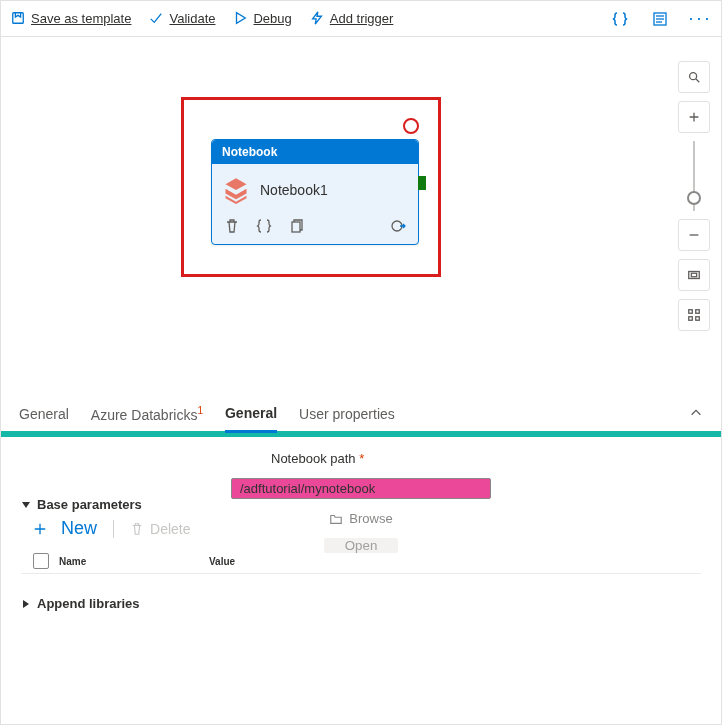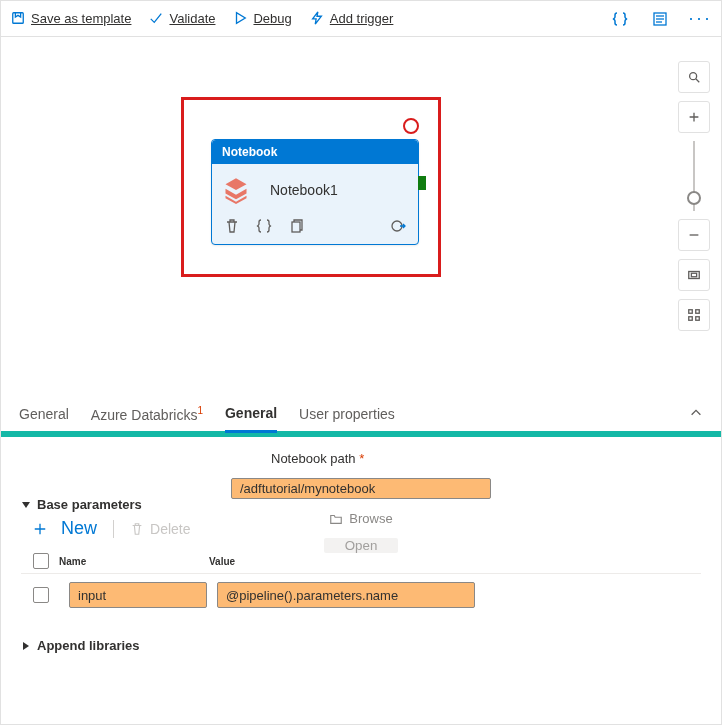--- a/index.html
+++ b/index.html
@@ -13,21 +13,21 @@
   .ticon { width: 22px; height: 22px; display: inline-flex; align-items: center; justify-content: center; cursor: pointer; color: #0078d4; }
   .ticon svg { width: 16px; height: 16px; }
 
   
   .canvas { position: relative; height: 360px; background: #fff; }
 
   .red-box-1 { position: absolute; left: 180px; top: 60px; width: 260px; height: 180px; border: 3px solid #d91c1c; }
 
   .node { position: absolute; left: 210px; top: 102px; width: 208px; border: 1px solid #0078d4; border-radius: 4px; background: #eaf3fb; box-shadow: 0 1px 2px rgba(0,0,0,0.08); }
   .node-header { background: #0078d4; color: #fff; font-size: 12px; font-weight: 600; padding: 5px 10px; border-radius: 4px 4px 0 0; }
-  .node-body { display: flex; align-items: center; gap: 20px; padding: 12px 10px 8px 10px; font-size: 14px; color: #323130; }
+  .node-body { display: flex; align-items: center; gap: 10px; padding: 12px 10px 8px 10px; font-size: 14px; color: #323130; }
   .node-body .dbicon { width: 28px; height: 28px; }
   .node-actions { display: flex; align-items: center; gap: 16px; padding: 6px 12px 10px 12px; color: #605e5c; }
   .node-actions .spacer { flex: 1; }
   .node-actions svg { width: 16px; height: 16px; stroke: #605e5c; fill: none; stroke-width: 1.3; cursor: pointer; }
   .node-connector { position: absolute; right: -8px; top: 36px; width: 8px; height: 14px; background: #107c10; }
   .node-status { position: absolute; right: -1px; top: -22px; width: 16px; height: 16px; border: 2px solid #d91c1c; border-radius: 50%; background: #fff; }
 
   
   .zoom { position: absolute; right: 10px; top: 60px; width: 34px; display: flex; flex-direction: column; align-items: center; gap: 8px; }
   .zbtn { width: 32px; height: 32px; border: 1px solid #e1e1e1; border-radius: 3px; display: flex; align-items: center; justify-content: center; cursor: pointer; background: #fff; color: #605e5c; }
@@ -40,21 +40,21 @@
   .tabs { display: flex; align-items: center; height: 40px; border-bottom: 6px solid #14b8a6; padding: 0 18px; gap: 22px; font-size: 14px; color: #605e5c; }
   .tab { cursor: pointer; padding: 9px 0; position: relative; }
   .tab.active { color: #323130; font-weight: 600; border-bottom: 3px solid #0078d4; }
   .tab sup { color: #d83b01; font-size: 10px; }
   .collapse { margin-left: auto; cursor: pointer; color: #605e5c; }
 
   .panel-body { padding: 14px 20px 0 20px; }
   .row { display: flex; align-items: center; gap: 12px; height: 34px; margin-bottom: 6px; flex-direction: column; }
   .lbl { width: 180px; font-size: 13px; color: #323130; }
   .req { color: #d83b01; }
-  .input { border: 1px solid #8a8886; border-radius: 2px; height: 26px; padding: 2px 8px; font-size: 13px; color: #323130; background: #fdba74; }
+  .input { border: 1px solid #8a8886; border-radius: 2px; height: 26px; padding: 2px 8px; font-size: 13px; color: #323130; background: #ec4899; }
   .w260 { width: 260px; }
   .w140 { width: 138px; }
   .w258 { width: 258px; }
   .lnk { color: #8a8886; display: inline-flex; align-items: center; gap: 6px; cursor: pointer; }
   .btn-disabled { background: #f3f2f1; color: #a19f9d; border: none; height: 28px; width: 74px; border-radius: 2px; cursor: default; }
 
   .section-head { display: flex; align-items: center; gap: 6px; font-size: 13px; font-weight: 600; color: #323130; margin: 12px 0 6px 0; cursor: pointer; }
   .section-head svg { width: 10px; height: 10px; fill: #323130; }
 
   .actions { display: flex; align-items: center; gap: 16px; margin: 6px 0 10px 12px; }
@@ -231,25 +231,20 @@
         <span>Delete</span>
       </div>
     </div>
 
     <div class="grid-head">
       <div class="chk"></div>
       <div class="col-name">Name</div>
       <div class="col-value">Value</div>
     </div>
 
-    <div class="grid-row">
-      <div class="chk"></div>
-      <input class="input w140" value="input" style="">
-      <input class="input w258" value="@pipeline().parameters.name" style="">
-    </div>
 
     <div class="section-head" style="margin-top:22px;">
       <svg viewBox="0 0 10 10">
           <path d="M2 1l6 4-6 4z"></path>
         </svg>
       <span>Append libraries</span>
     </div>
   </div>
 </div>
 

